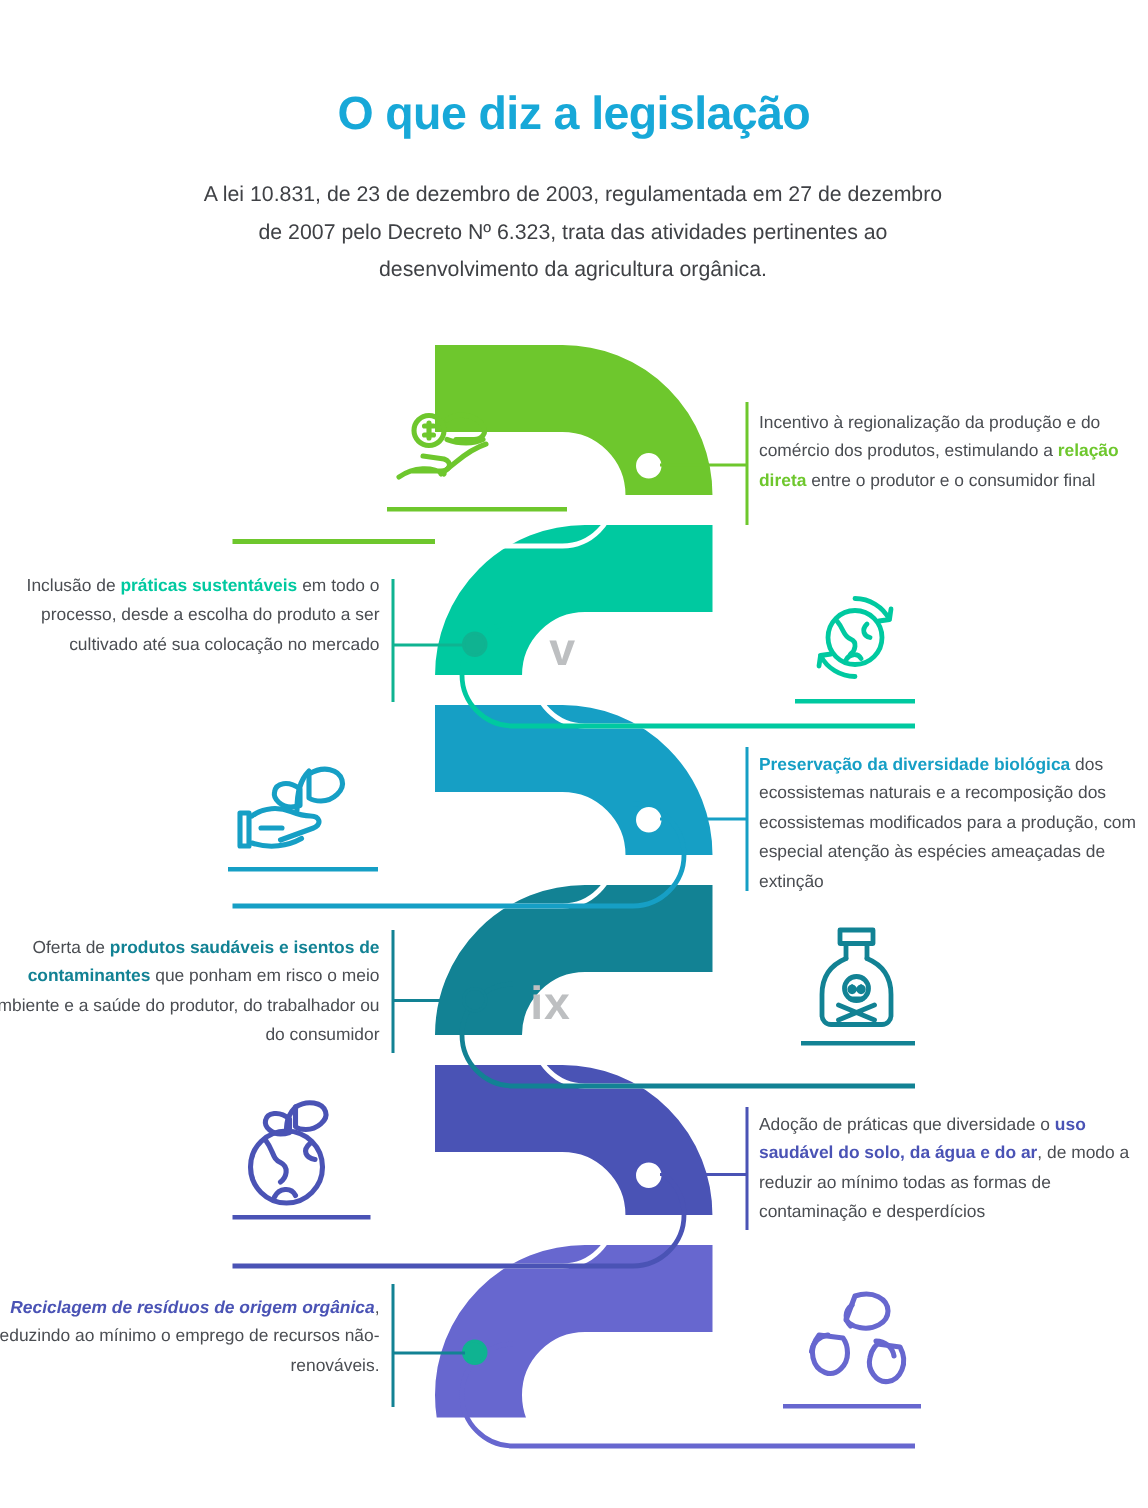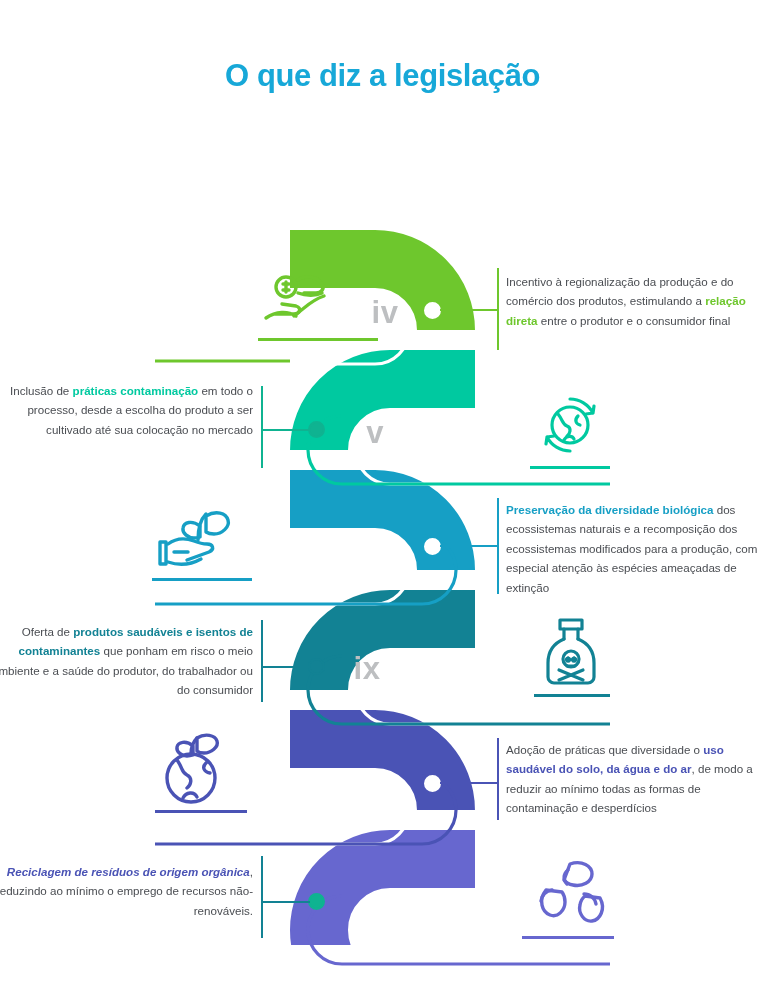--- a/index.html
+++ b/index.html
@@ -54,20 +54,21 @@
   .iconrule { position: absolute; height: 3.4px; }
 
   svg { display: block; overflow: visible; }
 </style>
 </head>
 <body>
 
 <div id="page">
 
   <div class="title">O que diz a legislação</div>
+  <div class="intro">A lei 10.831, de 23 de dezembro de 2003, regulamentada em 27 de dezembro de 2007 pelo Decreto Nº 6.323, trata das atividades pertinentes ao desenvolvimento da agricultura orgânica.</div>
 
   <svg id="ribbon" width="765" height="795">
     <defs>
       <clipPath id="clipIV">
           <rect x="0" y="0" width="765" height="120"></rect>
         </clipPath>
       <clipPath id="clipV">
           <rect x="0" y="120" width="765" height="120"></rect>
         </clipPath>
       <clipPath id="clipVI">
@@ -118,21 +119,20 @@
       <path d="M 290,86 L 375,86 A 34,34 0 0 1 375,154 L 290,154" stroke="#6EC72D" opacity="0"></path>
       <path d="M 155,151 L 290,151" stroke="#6EC72D"></path>
       <path d="M 342,206 A 34,34 0 0 0 342,274 L 610,274" stroke="#00C9A0"></path>
       <path d="M 422,326 A 34,34 0 0 1 422,394 L 155,394" stroke="#169FC5"></path>
       <path d="M 342,446 A 34,34 0 0 0 342,514 L 610,514" stroke="#128294"></path>
       <path d="M 422,566 A 34,34 0 0 1 422,634 L 155,634" stroke="#4A53B5"></path>
       <path d="M 342,686 A 34,34 0 0 0 342,754 L 610,754" stroke="#6767CF"></path>
     </g>
   </svg>
 
-  <div class="numeral" style="left:330px; top:295px;">iv</div>
   <div class="numeral" style="left:320px; top:415px;">v</div>
   <div class="numeral" style="left:312px; top:651px;">ix</div>
 
   <div class="iconbox" style="left:258px; top:262px;">
     <svg width="92" height="70" viewBox="0 0 92 70" fill="none" stroke="#6EC72D" stroke-width="3.4" stroke-linecap="round" stroke-linejoin="round">
       <circle cx="28" cy="25" r="10"></circle>
       <path d="M28 20 v10 M25 22 h6 M25 28 h6"></path>
       <path d="M40 18 c8 -6 20 -3 24 4 c3 5 -1 9 -6 9 h-12"></path>
       <path d="M40 31 c8 3 18 3 24 0"></path>
       <path d="M8 56 c10 -7 22 -7 30 -2 M16 52 h20 c6 0 8 -6 2 -8 l-14 -2"></path>
@@ -224,21 +224,21 @@
 
   <div class="dot filled" style="left:308px; top:893px; background:#0FB391; border-color:#0FB391;"></div>
   <div class="stub" style="left:262px; top:901px; width:48px; background:#128294;"></div>
   <div class="bar" style="left:261px; top:856px; height:82px; background:#128294;"></div>
 
   <div class="txt right" style="left:506px; top:272px;">
     <span>Incentivo à regionalização da produção e do comércio dos produtos, estimulando a </span><b style="color:#6EC72D;">relação direta</b><span> entre o produtor e o consumidor final</span>
   </div>
 
   <div class="txt left" style="left:-15px; top:381px; width:268px;">
-    <span>Inclusão de </span><b style="color:#00C9A0;">práticas contaminação</b><span> em todo o processo, desde a escolha do produto a ser cultivado até sua colocação no mercado</span>
+    <span>Inclusão de </span><b style="color:#00C9A0;">práticas sustentáveis</b><span> em todo o processo, desde a escolha do produto a ser cultivado até sua colocação no mercado</span>
   </div>
 
   <div class="txt right" style="left:506px; top:500px;">
     <span></span><b style="color:#169FC5;">Preservação da diversidade biológica</b><span> dos ecossistemas naturais e a recomposição dos ecossistemas modificados para a produção, com especial atenção às espécies ameaçadas de extinção</span>
   </div>
 
   <div class="txt left" style="left:-15px; top:622px; width:268px;">
     <span>Oferta de </span><b style="color:#128294;">produtos saudáveis e isentos de contaminantes</b><span> que ponham em risco o meio ambiente e a saúde do produtor, do trabalhador ou do consumidor</span>
   </div>
 

